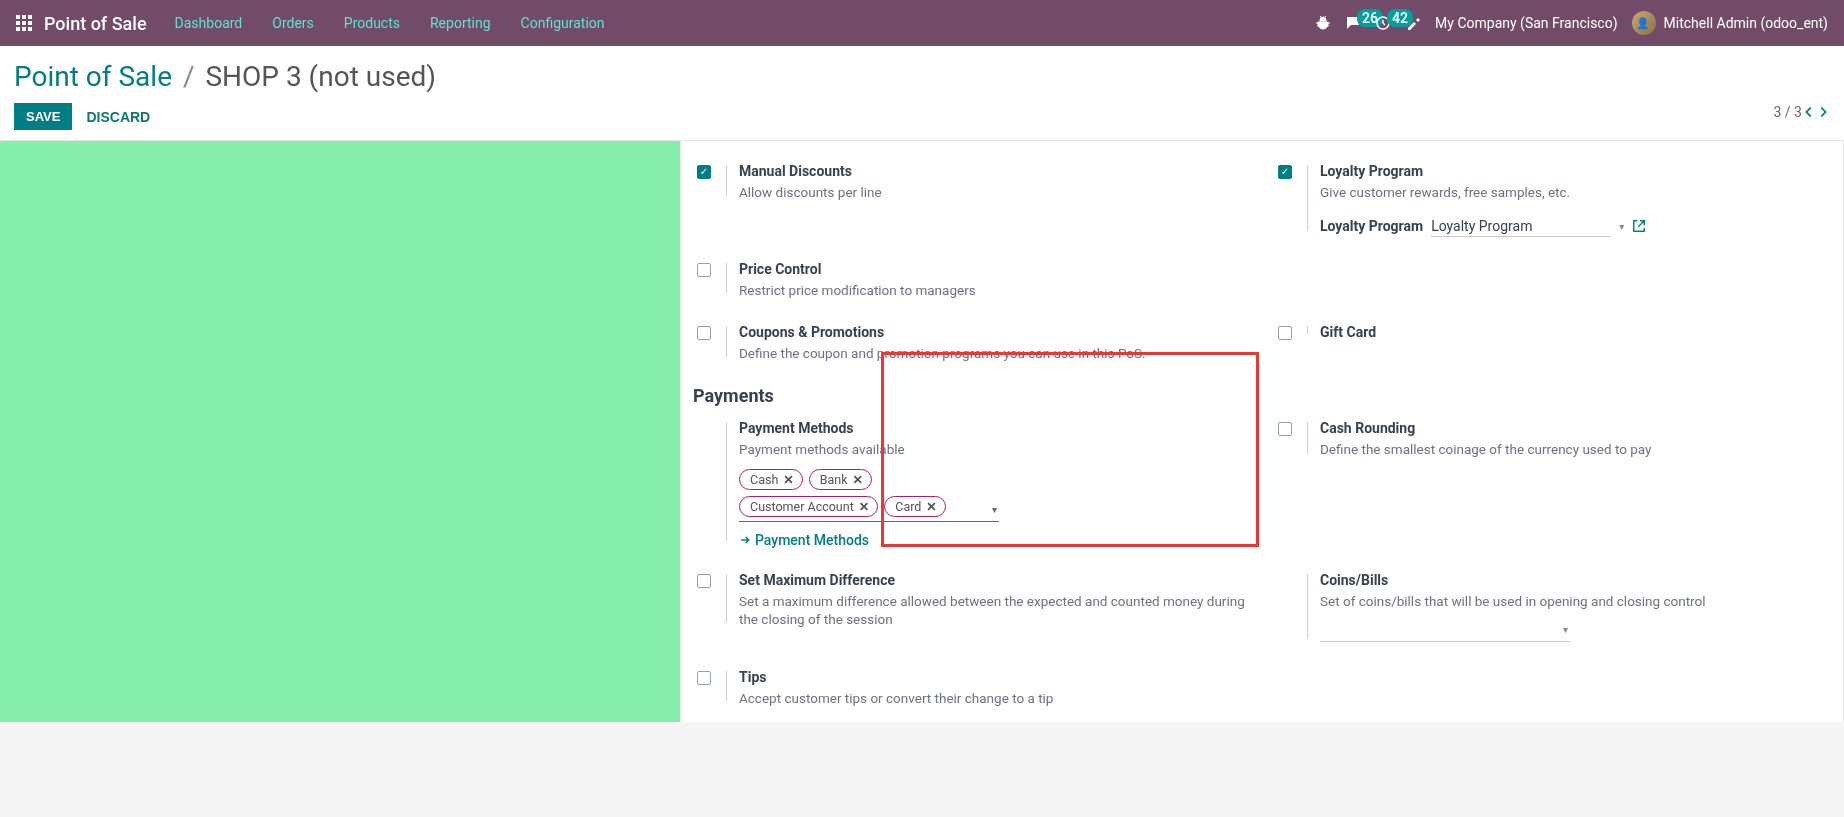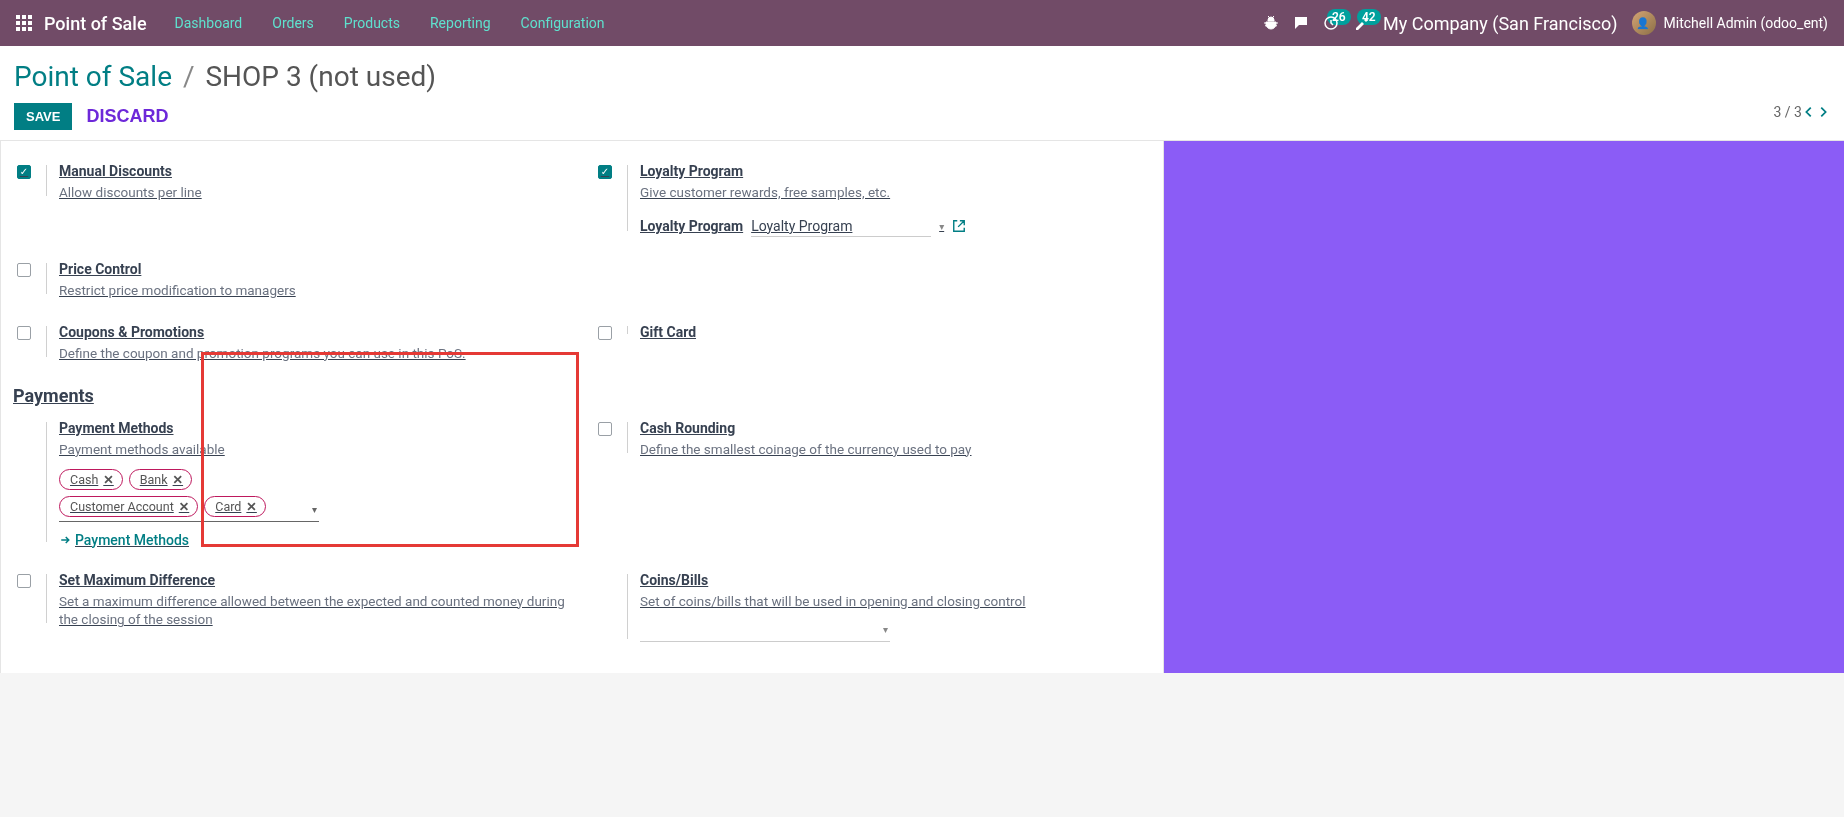--- a/index.html
+++ b/index.html
@@ -4,36 +4,36 @@
 <style>
 * { box-sizing: border-box; margin: 0; padding: 0; }
 body { font-family: -apple-system, BlinkMacSystemFont, "Segoe UI", Roboto, sans-serif; font-size: 14px; color: #374151; background: #f5f5f5; }
 .topbar { background: #714b67; height: 46px; display: flex; align-items: center; color: #fff; padding: 0 16px; }
 .apps-icon { margin-right: 12px; display:flex; }
 .brand { font-size: 18px; font-weight: 500; margin-right: 28px; }
 .nav { display: flex; gap: 30px; }
 .nav a { color: #5eead4; text-decoration: none; font-size: 14px; cursor: pointer; opacity: 0.95; }
 .top-right { margin-left: auto; display: flex; align-items: center; gap: 14px; }
 .bug-icon, .chat-icon, .clock-icon, .tools-icon { display:flex; align-items:center; cursor:pointer; position:relative; }
-.badge { position:absolute; top:-6px; left:12px; background:#00a09d; color:#fff; font-size:12px; padding:1px 5px; border-radius:8px; font-weight:600;margin-left:22px; }
-.company { font-size:18px; }
+.badge { position:absolute; top:-6px; left:12px; background:#00a09d; color:#fff; font-size:14px; padding:1px 5px; border-radius:8px; font-weight:600; }
+.company { font-size:14px; }
 .user { display:flex; align-items:center; gap:8px; }
 .avatar { width:24px; height:24px; border-radius:50%; background:linear-gradient(135deg,#d4a574,#8b6f47); display:flex; align-items:center; justify-content:center; font-size:11px; color:#fff; }
 .breadcrumb-bar { background:#fff; padding:14px 14px 10px; border-bottom:1px solid #e5e5e5; }
 .breadcrumb-row { display:flex; align-items:center; }
 .breadcrumb { font-size:28px; font-weight:400; }
 .breadcrumb .root { color:#017e84; cursor:pointer; }
 .breadcrumb .sep { color:#888; margin:0 4px; }
 .breadcrumb .current { color:#555; }
 .paging { margin-left:auto; display:flex; align-items:center; color:#666; font-size:14px; }
 .paging .chev { cursor:pointer; display:flex; }
 .actions { margin-top:10px; display:flex; align-items:center; gap:14px; }
 .btn-save { background:#017e84; color:#fff; border:none; padding:6px 12px; font-size:13px; font-weight:600; cursor:pointer; }
-.btn-discard { background:none; border:none; color:#6d28d9; font-size:18px; font-weight:600; cursor:pointer; }
-.main { background:#8b5cf6; display:flex; justify-content:flex-start;text-decoration:underline; }
+.btn-discard { background:none; border:none; color:#0f766e; font-size:14px; font-weight:600; cursor:pointer; }
+.main { background:#86efac; display:flex; justify-content:flex-end; }
 .sheet { background:#fff; width:1164px; border-left:1px solid #e5e5e5; border-right:1px solid #e5e5e5; padding:16px 0 10px; position:relative; }
 .cols { display:flex; }
 .col { width:50%; padding:0 16px 0 0; }
 .setting-row { display:flex; padding:6px 0 18px 0; }
 .cb-cell { width:46px; display:flex; justify-content:center; padding-top:2px; position:relative; }
 .cb-cell::before { content:""; position:absolute; right:0; top:2px; bottom:6px; width:1px; background:#d0d0d0; }
 .cb { width:14px; height:14px; border:1px solid #9aa0a6; border-radius:2px; cursor:pointer; }
 .cb.checked { background:#017e84; border-color:#017e84; display:flex; align-items:center; justify-content:center; }
 .cb.checked::after { content:"✓"; color:#fff; font-size:10px; line-height:1; }
 .setting-body { padding-left:12px; flex:1; }
@@ -283,16 +283,30 @@
           <div class="cb-cell"></div>
           <div class="setting-body">
             <div class="setting-title">Coins/Bills</div>
             <div class="setting-desc">Set of coins/bills that will be used in opening and closing control</div>
             <div style="margin-top:12px;"><span class="m2o-empty"></span></div>
           </div>
         </div>
       </div>
     </div>
 
+    <div class="cols">
+      <div class="col">
+        <div class="setting-row" style="padding-bottom:4px;">
+          <div class="cb-cell">
+              <div class="cb"></div>
+            </div>
+          <div class="setting-body">
+            <div class="setting-title">Tips</div>
+            <div class="setting-desc">Accept customer tips or convert their change to a tip</div>
+          </div>
+        </div>
+      </div>
+      <div class="col"></div>
+    </div>
 
     <div class="highlight-box"></div>
   </div>
 </div>
 
 </body></html>

